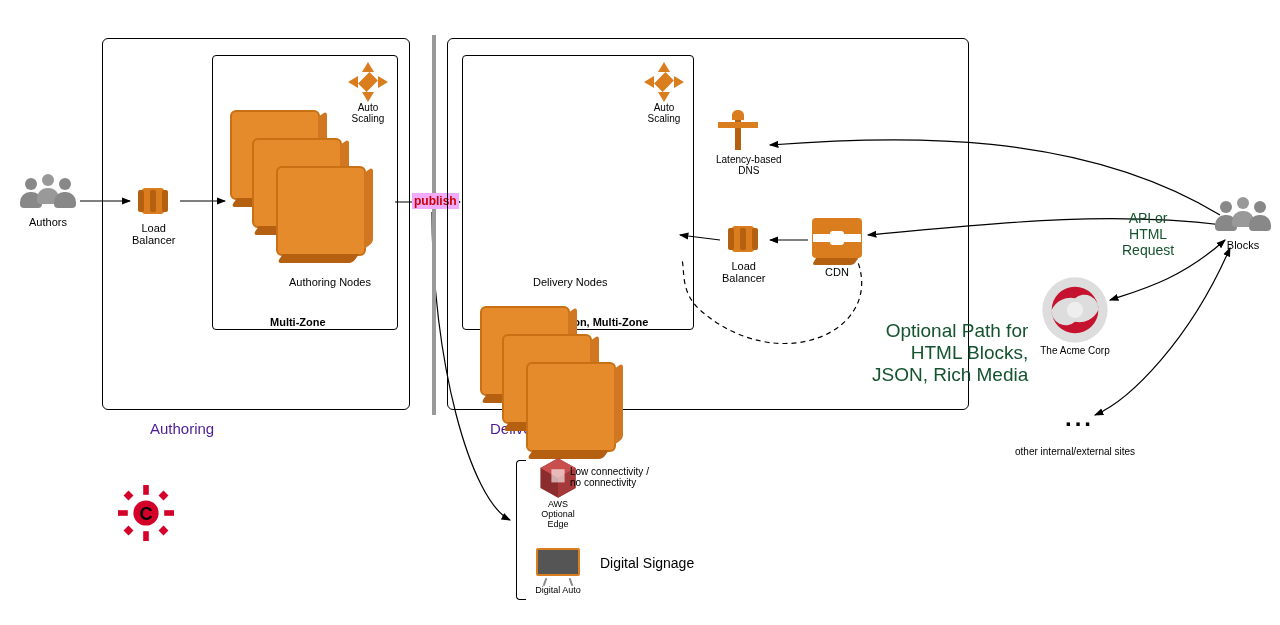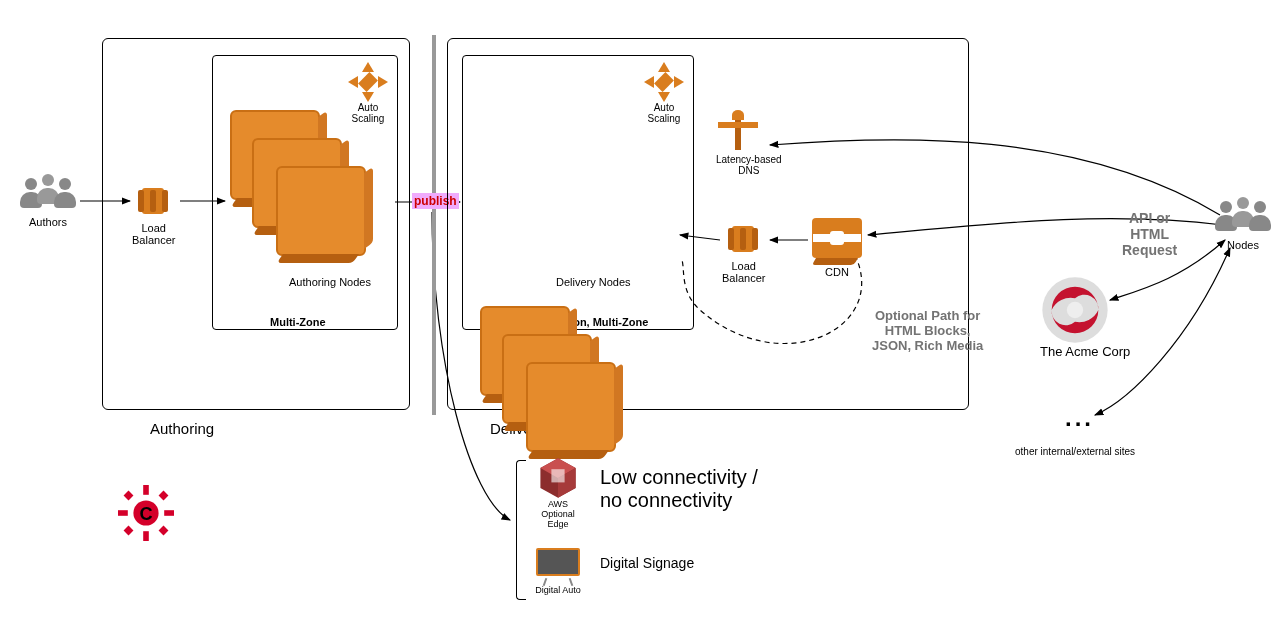--- a/index.html
+++ b/index.html
@@ -1,22 +1,22 @@
 <!DOCTYPE html>
 <html><head>
 <meta charset="utf-8">
 <style>
   * { box-sizing: border-box; margin: 0; padding: 0; }
   body { width: 1280px; height: 625px; position: relative; font-family: Arial, Helvetica, sans-serif; background: #fff; overflow: hidden; }
   .abs { position: absolute; }
   .region-box { border: 1px solid #000; border-radius: 6px; background: transparent; }
   .zone-box { border: 1px solid #000; border-radius: 4px; background: transparent; }
   .lbl { font-size: 11px; text-align: center; color: #000; line-height: 1.1; white-space: pre; }
-  .lbl2 { font-size: 14px; text-align: center; color: #737373; font-weight: bold; }
-  .big-lbl { font-size: 15px; color: #000000; text-align: center; }
+  .lbl2 { font-size: 14px; text-align: center; color: #14532d; }
+  .big-lbl { font-size: 15px; color: #4c1d95; text-align: center; }
   .divider { background: #999; }
   .node-stack { position: relative; width: 120px; height: 140px; }
   .node { position: absolute; width: 90px; height: 90px; background: #e58b2c; border: 2px solid #c96f14; border-radius: 6px; }
   .node::after { content:""; position:absolute; left:5px; right:5px; bottom:-9px; height:9px; background:#b55f10; border-radius:0 0 4px 4px; transform: skewX(-35deg); transform-origin: top left; }
   .node::before { content:""; position:absolute; top:5px; bottom:5px; right:-9px; width:9px; background:#d17722; border-radius:0 4px 4px 0; transform: skewY(-35deg); transform-origin: top left; }
   .lb-icon { width: 42px; height: 42px; position: relative; }
   .lb-icon .core { position:absolute; left:10px; top:8px; width:22px; height:26px; background:#d97d1e; border-radius:3px; }
   .lb-icon .bar { position:absolute; width:6px; height:22px; background:#b55f10; top:10px; border-radius:2px; }
   .lb-icon .b1 { left:6px; } .lb-icon .b2 { left:18px; } .lb-icon .b3 { left:30px; }
   .as-icon { width:40px; height:40px; position:relative; }
@@ -186,21 +186,21 @@
   </div>
   <div class="lbl" style="font-size:10px">Auto
 Scaling</div>
 </div>
 
 <div class="abs node-stack" style="left:480px; top:110px">
   <div class="node" style="left:0; top:0"></div>
   <div class="node" style="left:22px; top:28px"></div>
   <div class="node" style="left:46px; top:56px"></div>
 </div>
-<div class="abs lbl" style="left:556px; top:276px">Delivery Nodes</div>
+<div class="abs lbl" style="left:533px; top:276px">Delivery Nodes</div>
 
 <div class="abs" style="left:716px; top:110px; text-align:center">
   <div class="dns-icon">
     <div class="pole"></div>
       <div class="cross"></div>
       <div class="top"></div>
   </div>
   <div class="lbl" style="font-size:10px">Latency-based
 DNS</div>
 </div>
@@ -217,21 +217,21 @@
 </div>
 
 <div class="abs" style="left:812px; top:218px; text-align:center">
   <div class="cdn-icon">
       <div class="s1"></div>
       <div class="s2"></div>
     </div>
   <div class="lbl" style="margin-top:8px">CDN</div>
 </div>
 
-<div class="abs lbl2" style="left:872px; top:308px; font-size:13px; text-align:center; white-space:pre">Optional Path for
+<div class="abs lbl2" style="left:872px; top:320px; font-size:19px; text-align:right; white-space:pre">Optional Path for
 HTML Blocks,
 JSON, Rich Media</div>
 
 <div class="abs lbl2" style="left:1122px; top:210px; font-size:14px; text-align:center; white-space:pre">API or
 HTML
 Request</div>
 
 <div class="abs" style="left:1215px; top:197px; text-align:center">
   <div class="users-icon">
     <div class="u u1">
@@ -240,54 +240,54 @@
       </div>
     <div class="u u2">
         <div class="h"></div>
         <div class="b"></div>
       </div>
     <div class="u u3">
         <div class="h"></div>
         <div class="b"></div>
       </div>
   </div>
-  <div class="lbl">Nodes</div>
+  <div class="lbl">Blocks</div>
 </div>
 
 <div class="abs" style="left:1040px; top:275px; text-align:center">
   <div class="acme-logo">
     <svg viewBox="0 0 60 60">
       <circle cx="30" cy="30" r="28" fill="#ddd"></circle>
       <path d="M10,30 A20,20 0 0 1 50,30 A12,12 0 0 0 30,20 A18,18 0 0 0 10,30 Z" fill="#c4122f"></path>
       <path d="M50,30 A20,20 0 0 1 10,30 A12,12 0 0 0 30,40 A18,18 0 0 0 50,30 Z" fill="#c4122f"></path>
       <circle cx="30" cy="30" r="7" fill="#eee"></circle>
     </svg>
   </div>
-  <div class="lbl" style="font-size:13px">The Acme Corp</div>
+  <div class="lbl" style="font-size:10px">The Acme Corp</div>
 </div>
 
 <div class="abs ellipsis" style="left:1065px; top:404px">...</div>
 <div class="abs lbl" style="left:1015px; top:446px; font-size:10px">other internal/external sites</div>
 
 <div class="abs bracket" style="left:516px; top:460px; width:10px; height:140px"></div>
 
 <div class="abs" style="left:536px; top:456px; text-align:center">
   <div class="snowball">
     <svg viewBox="0 0 40 40">
         <polygon points="20,2 36,11 36,29 20,38 4,29 4,11" fill="#8c2d2d"></polygon>
         <polygon points="20,2 36,11 20,20 4,11" fill="#c94f4f"></polygon>
         <polygon points="20,20 36,11 36,29 20,38" fill="#a63a3a"></polygon>
         <rect x="14" y="12" width="12" height="12" fill="#fff" opacity="0.6"></rect>
       </svg>
   </div>
   <div class="lbl" style="font-size:9px">AWS
 Optional
 Edge</div>
 </div>
-<div class="abs" style="left:600px; top:466px; font-size:20px; white-space:pre">Low connectivity /
+<div class="abs" style="left:570px; top:466px; font-size:10px; white-space:pre">Low connectivity /
 no connectivity</div>
 
 <div class="abs" style="left:534px; top:546px; text-align:center">
   <div class="sign-icon">
     <div class="scr"></div>
       <div class="legL"></div>
       <div class="legR"></div>
   </div>
   <div class="lbl" style="font-size:9px">Digital Auto</div>
 </div>

